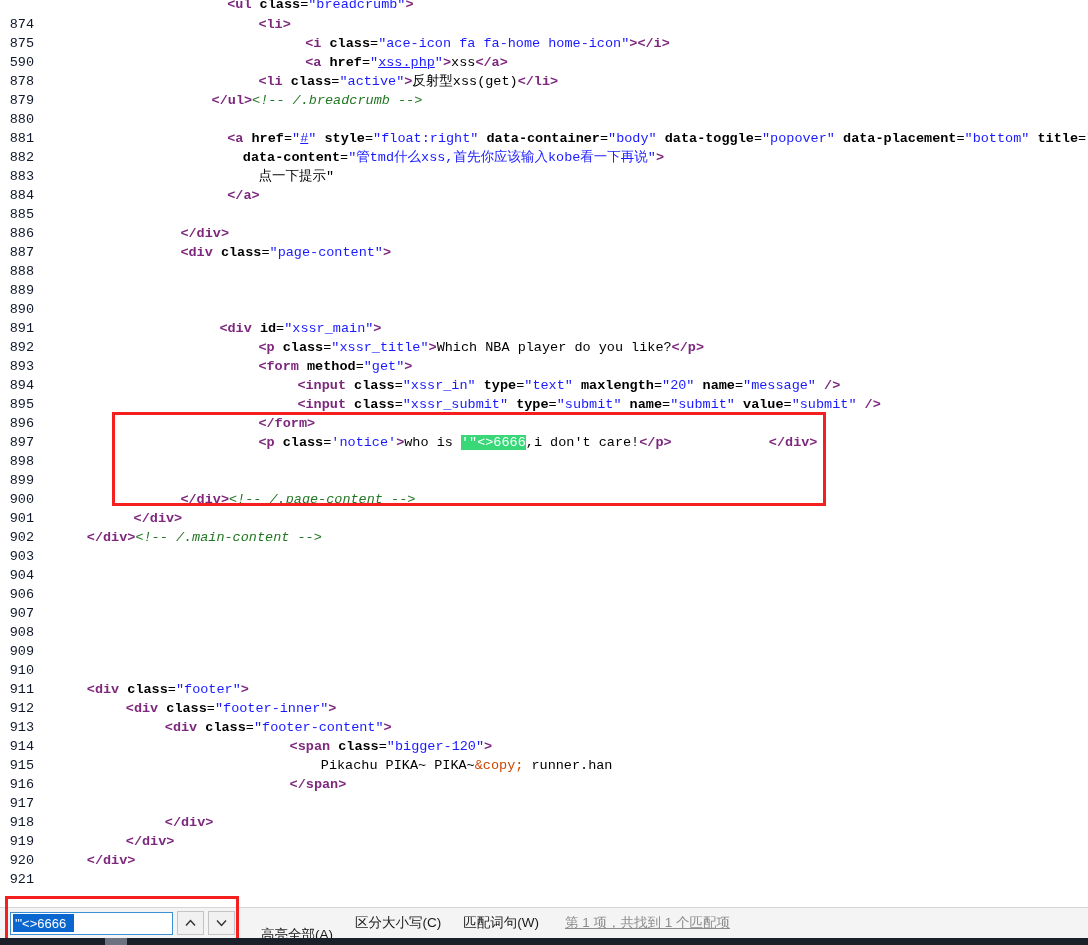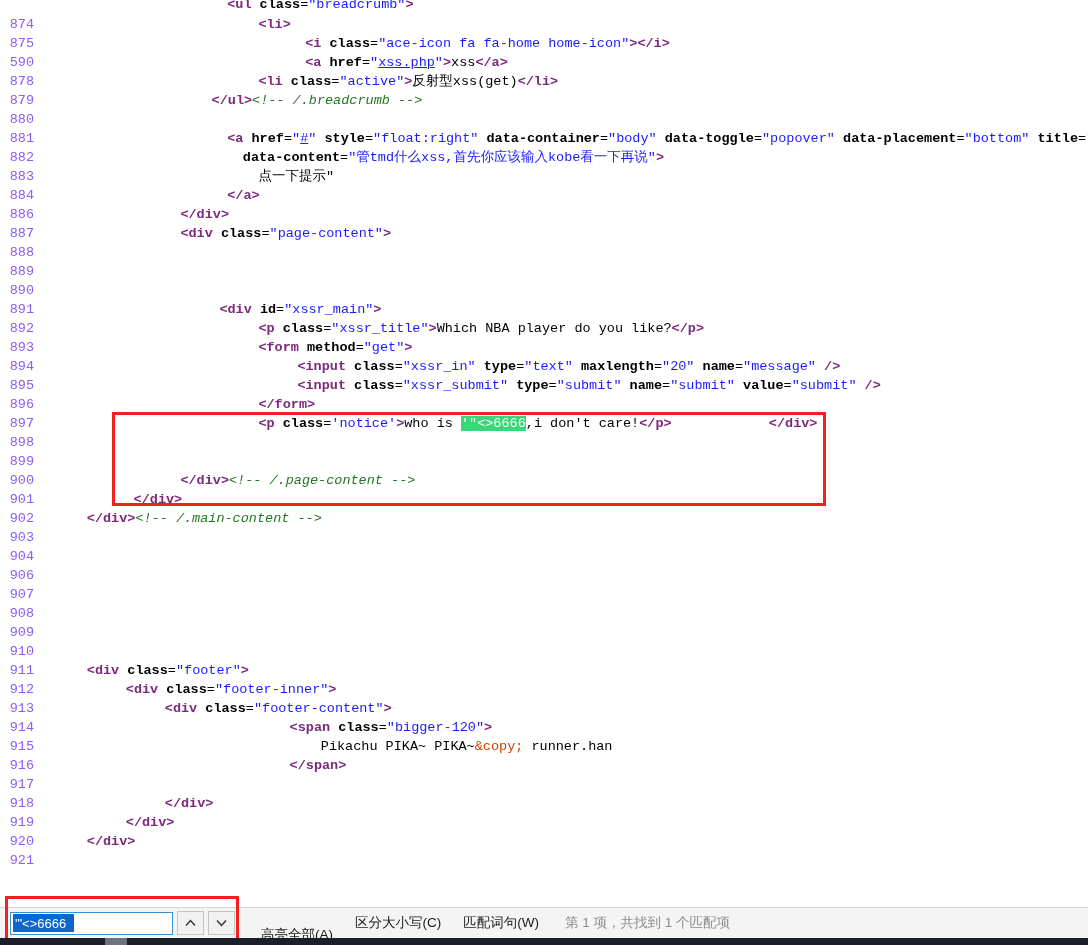--- a/index.html
+++ b/index.html
@@ -31,21 +31,21 @@
     white-space: pre;
     font-family: "Liberation Mono", "DejaVu Sans Mono", monospace;
     font-size: 13.5px;
     color: #000000;
   }
   .ln {
     display: inline-block;
     width: 40px;
     text-align: right;
     padding-right: 6px;
-    color: #8b5cf6;
+    color: #0f172a;
     font-family: "Liberation Mono", "DejaVu Sans Mono", monospace;
     font-size: 13.5px;
     -webkit-user-select: none;
     user-select: none;
   }
   .code-text {
     display: inline;
   }
 
   
@@ -129,20 +129,21 @@
     white-space: nowrap;
     cursor: default;
   }
   #find-opt-highlight { margin-left: 26px; margin-top: 24px; }
   #find-status {
     margin-left: 26px;
     color: #8c8c8c;
     font-family: "Liberation Sans", "DejaVu Sans", sans-serif;
     font-size: 13.5px;
     white-space: nowrap;
+    text-decoration: underline;
   }
 
   
   #watermark {
     position: absolute;
     right: 8px; top: 913px;
     font-family: "Liberation Sans", "DejaVu Sans", sans-serif;
     font-size: 14px;
     color: #ededed;
     letter-spacing: 0.2px;
@@ -174,20 +175,21 @@
       <div class="code-line"><span class="ln">874</span><span class="code-text" style="padding-left: 218.4px;"><span class="tag">&lt;li&gt;</span></span></div>
       <div class="code-line"><span class="ln">875</span><span class="code-text" style="padding-left: 265.2px;"><span class="tag">&lt;i</span> <span class="attr">class</span>=<span class="val">"ace-icon fa fa-home home-icon"</span><span class="tag">&gt;&lt;/i&gt;</span></span></div>
       <div class="code-line"><span class="ln">590</span><span class="code-text" style="padding-left: 265.2px;"><span class="tag">&lt;a</span> <span class="attr">href</span>=<span class="val">"<span class="lnk">xss.php</span>"</span><span class="tag">&gt;</span><span class="txt">xss</span><span class="tag">&lt;/a&gt;</span></span></div>
       <div class="code-line"><span class="ln">878</span><span class="code-text" style="padding-left: 218.4px;"><span class="tag">&lt;li</span> <span class="attr">class</span>=<span class="val">"active"</span><span class="tag">&gt;</span><span class="txt">反射型xss(get)</span><span class="tag">&lt;/li&gt;</span></span></div>
       <div class="code-line"><span class="ln">879</span><span class="code-text" style="padding-left: 171.6px; text-align: center;"><span class="tag">&lt;/ul&gt;</span><span class="cmt">&lt;!-- /.breadcrumb --&gt;</span></span></div>
       <div class="code-line"><span class="ln">880</span><span class="code-text" style="padding-left: 0px;"></span></div>
       <div class="code-line"><span class="ln">881</span><span class="code-text" style="padding-left: 187.2px;"><span class="tag">&lt;a</span> <span class="attr">href</span>=<span class="val">"<span class="lnk">#</span>"</span> <span class="attr">style</span>=<span class="val">"float:right"</span> <span class="attr">data-container</span>=<span class="val">"body"</span> <span class="attr">data-toggle</span>=<span class="val">"popover"</span> <span class="attr">data-placement</span>=<span class="val">"bottom"</span> <span class="attr">title</span>=<span class="val">"tips</span></span></div>
       <div class="code-line"><span class="ln">882</span><span class="code-text" style="padding-left: 202.8px;"><span class="attr">data-content</span>=<span class="val">"管tmd什么xss,首先你应该输入kobe看一下再说"</span><span class="tag">&gt;</span></span></div>
       <div class="code-line"><span class="ln">883</span><span class="code-text" style="padding-left: 218.4px;"><span class="txt">点一下提示"</span></span></div>
       <div class="code-line"><span class="ln">884</span><span class="code-text" style="padding-left: 187.2px;"><span class="tag">&lt;/a&gt;</span></span></div>
+      <div class="code-line"><span class="ln">885</span><span class="code-text" style="padding-left: 0px;"></span></div>
       <div class="code-line"><span class="ln">886</span><span class="code-text" style="padding-left: 140.4px;"><span class="tag">&lt;/div&gt;</span></span></div>
       <div class="code-line"><span class="ln">887</span><span class="code-text" style="padding-left: 140.4px;"><span class="tag">&lt;div</span> <span class="attr">class</span>=<span class="val">"page-content"</span><span class="tag">&gt;</span></span></div>
       <div class="code-line"><span class="ln">888</span><span class="code-text" style="padding-left: 0px;"></span></div>
       <div class="code-line"><span class="ln">889</span><span class="code-text" style="padding-left: 0px;"></span></div>
       <div class="code-line"><span class="ln">890</span><span class="code-text" style="padding-left: 0px;"></span></div>
       <div class="code-line"><span class="ln">891</span><span class="code-text" style="padding-left: 179.4px;"><span class="tag">&lt;div</span> <span class="attr">id</span>=<span class="val">"xssr_main"</span><span class="tag">&gt;</span></span></div>
       <div class="code-line"><span class="ln">892</span><span class="code-text" style="padding-left: 218.4px;"><span class="tag">&lt;p</span> <span class="attr">class</span>=<span class="val">"xssr_title"</span><span class="tag">&gt;</span><span class="txt">Which NBA player do you like?</span><span class="tag">&lt;/p&gt;</span></span></div>
       <div class="code-line"><span class="ln">893</span><span class="code-text" style="padding-left: 218.4px;"><span class="tag">&lt;form</span> <span class="attr">method</span>=<span class="val">"get"</span><span class="tag">&gt;</span></span></div>
       <div class="code-line"><span class="ln">894</span><span class="code-text" style="padding-left: 257.4px;"><span class="tag">&lt;input</span> <span class="attr">class</span>=<span class="val">"xssr_in"</span> <span class="attr">type</span>=<span class="val">"text"</span> <span class="attr">maxlength</span>=<span class="val">"20"</span> <span class="attr">name</span>=<span class="val">"message"</span> <span class="tag">/&gt;</span></span></div>
       <div class="code-line"><span class="ln">895</span><span class="code-text" style="padding-left: 257.4px;"><span class="tag">&lt;input</span> <span class="attr">class</span>=<span class="val">"xssr_submit"</span> <span class="attr">type</span>=<span class="val">"submit"</span> <span class="attr">name</span>=<span class="val">"submit"</span> <span class="attr">value</span>=<span class="val">"submit"</span> <span class="tag">/&gt;</span></span></div>

